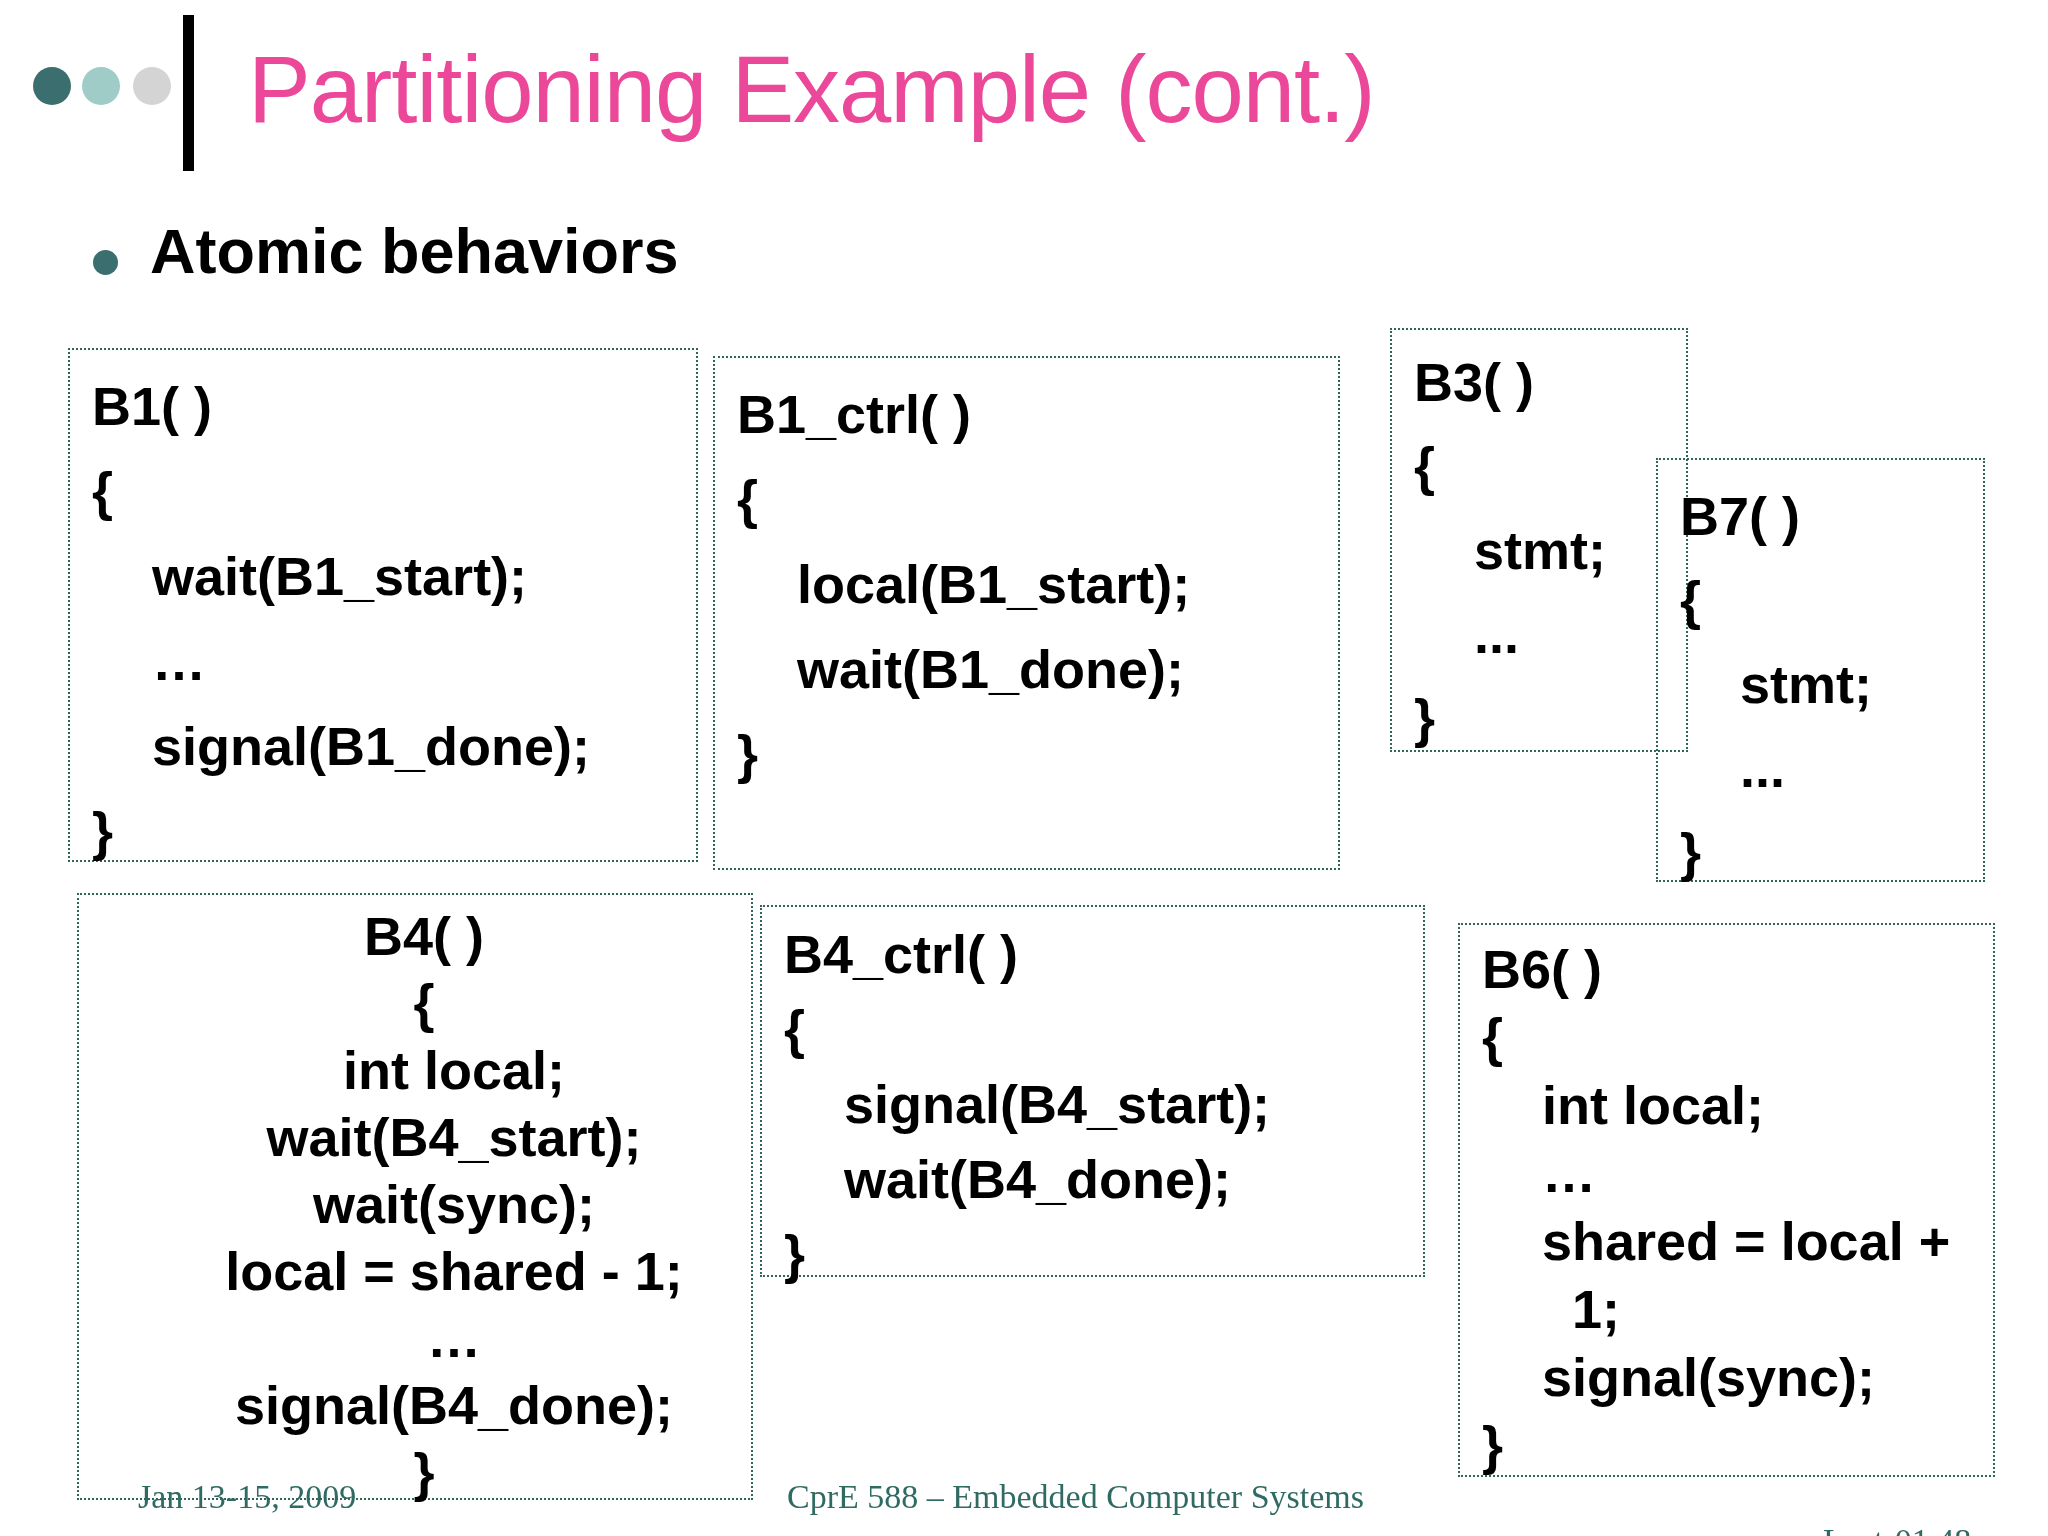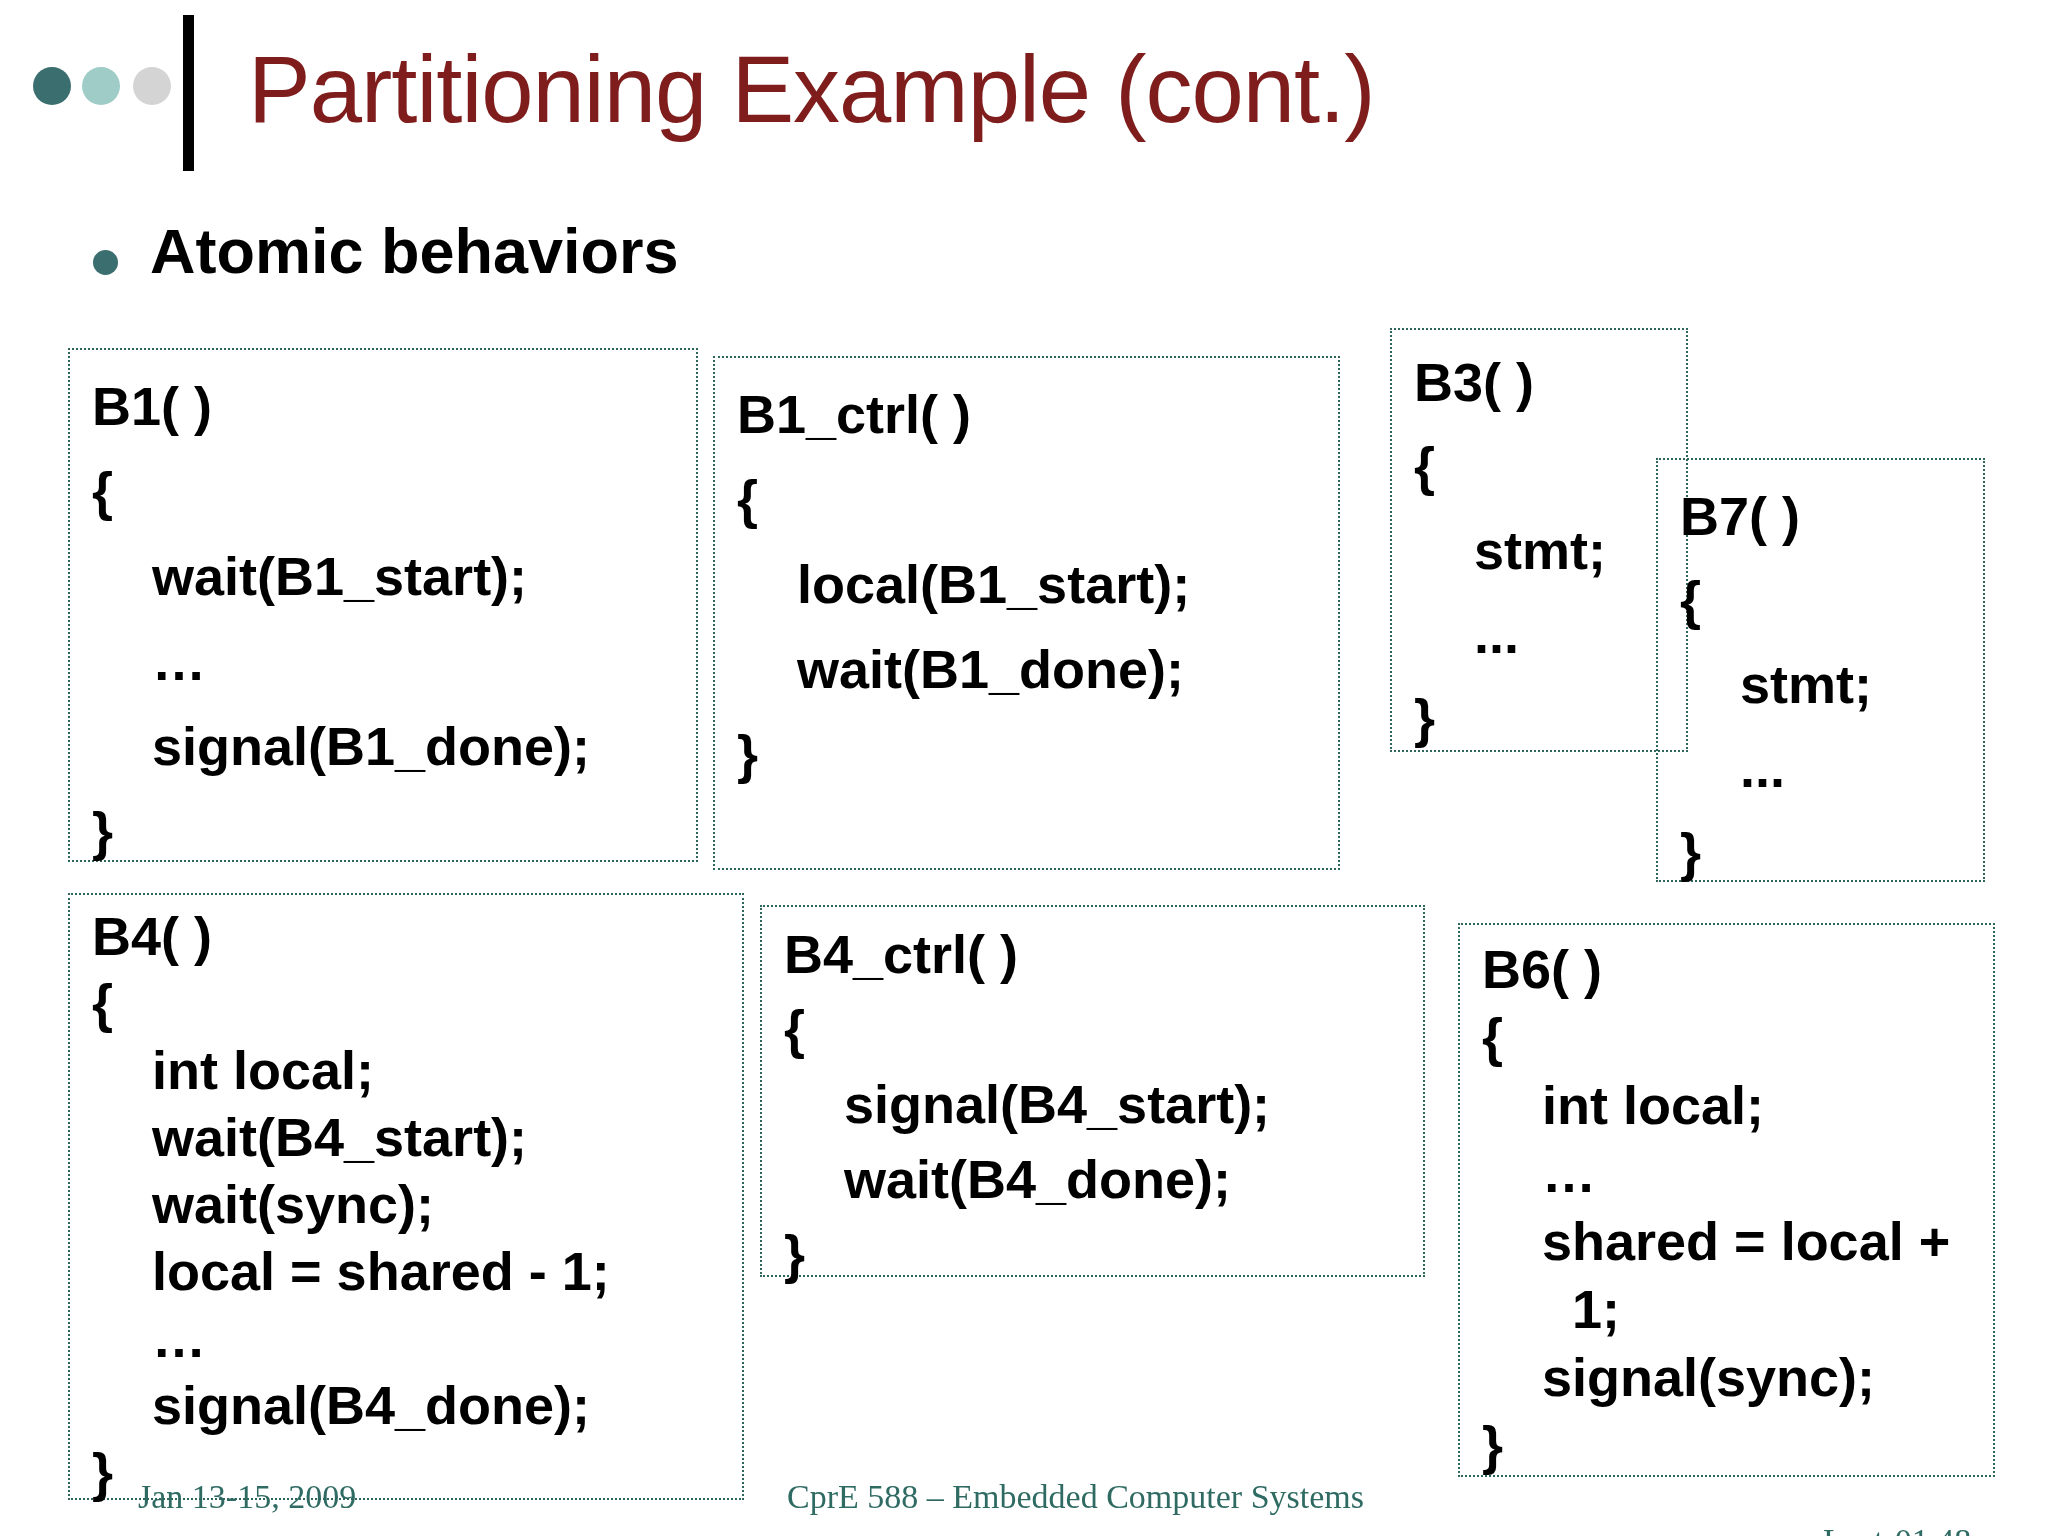--- a/index.html
+++ b/index.html
@@ -12,41 +12,41 @@
   }
   
   .dots{position:absolute;left:33px;top:67px;width:150px;height:40px;}
   .dot{position:absolute;width:38px;height:38px;border-radius:50%;top:0;}
   .dot1{left:0;background:var(--accent-dark-teal);}
   .dot2{left:49px;background:var(--accent-light-teal);}
   .dot3{left:100px;background:var(--accent-gray);}
   .vbar{position:absolute;left:183px;top:15px;width:11px;height:156px;background:#000;}
   .title{
     position:absolute;left:248px;top:30px;right:20px;
-    font-size:94px;line-height:120px;color:#7f1d1d;font-weight:400;
+    font-size:94px;line-height:120px;color:#ec4899;font-weight:400;
     letter-spacing:-1px;white-space:nowrap;
   }
   
   .bullet-dot{position:absolute;left:93px;top:250px;width:25px;height:25px;border-radius:50%;background:var(--accent-dark-teal);}
   .bullet-text{position:absolute;left:150px;top:215px;font-size:63px;color:#000;white-space:nowrap;font-weight:bold;}
   
   .code-box{
     position:absolute;box-sizing:border-box;
     border:2px dotted var(--box-border);
     background:transparent;
     padding-left:22px;padding-right:4px;
     font-weight:bold;color:#000;font-size:54px;
     white-space:pre;overflow:visible;
   }
   .code-line{white-space:pre;}
   #box-b1     {left:68px;  top:348px; width:630px; height:514px; line-height:85px; padding-top:14px;}
   #box-b1ctrl {left:713px; top:356px; width:627px; height:514px; line-height:85px; padding-top:14px;}
   #box-b3     {left:1390px;top:328px; width:298px; height:424px; line-height:84px; padding-top:10px;}
   #box-b7     {left:1656px;top:458px; width:329px; height:424px; line-height:84px; padding-top:14px;}
-  #box-b4     {left:68px;  top:893px; width:676px; height:607px; line-height:67px; padding-top:8px;}
+  #box-b4     {left:77px;  top:893px; width:676px; height:607px; line-height:67px; padding-top:8px;text-align:center;}
   #box-b4ctrl {left:760px; top:905px; width:665px; height:372px; line-height:75px; padding-top:10px;}
   #box-b6     {left:1458px;top:923px; width:537px; height:554px; line-height:68px; padding-top:10px;}
   
   .footer-text{
     position:absolute;top:1478px;
     font-family:"Liberation Serif", serif;
     font-size:34px;color:var(--footer-text);white-space:nowrap;
   }
   #footer-date{left:138px;}
   #footer-course{left:787px;}

